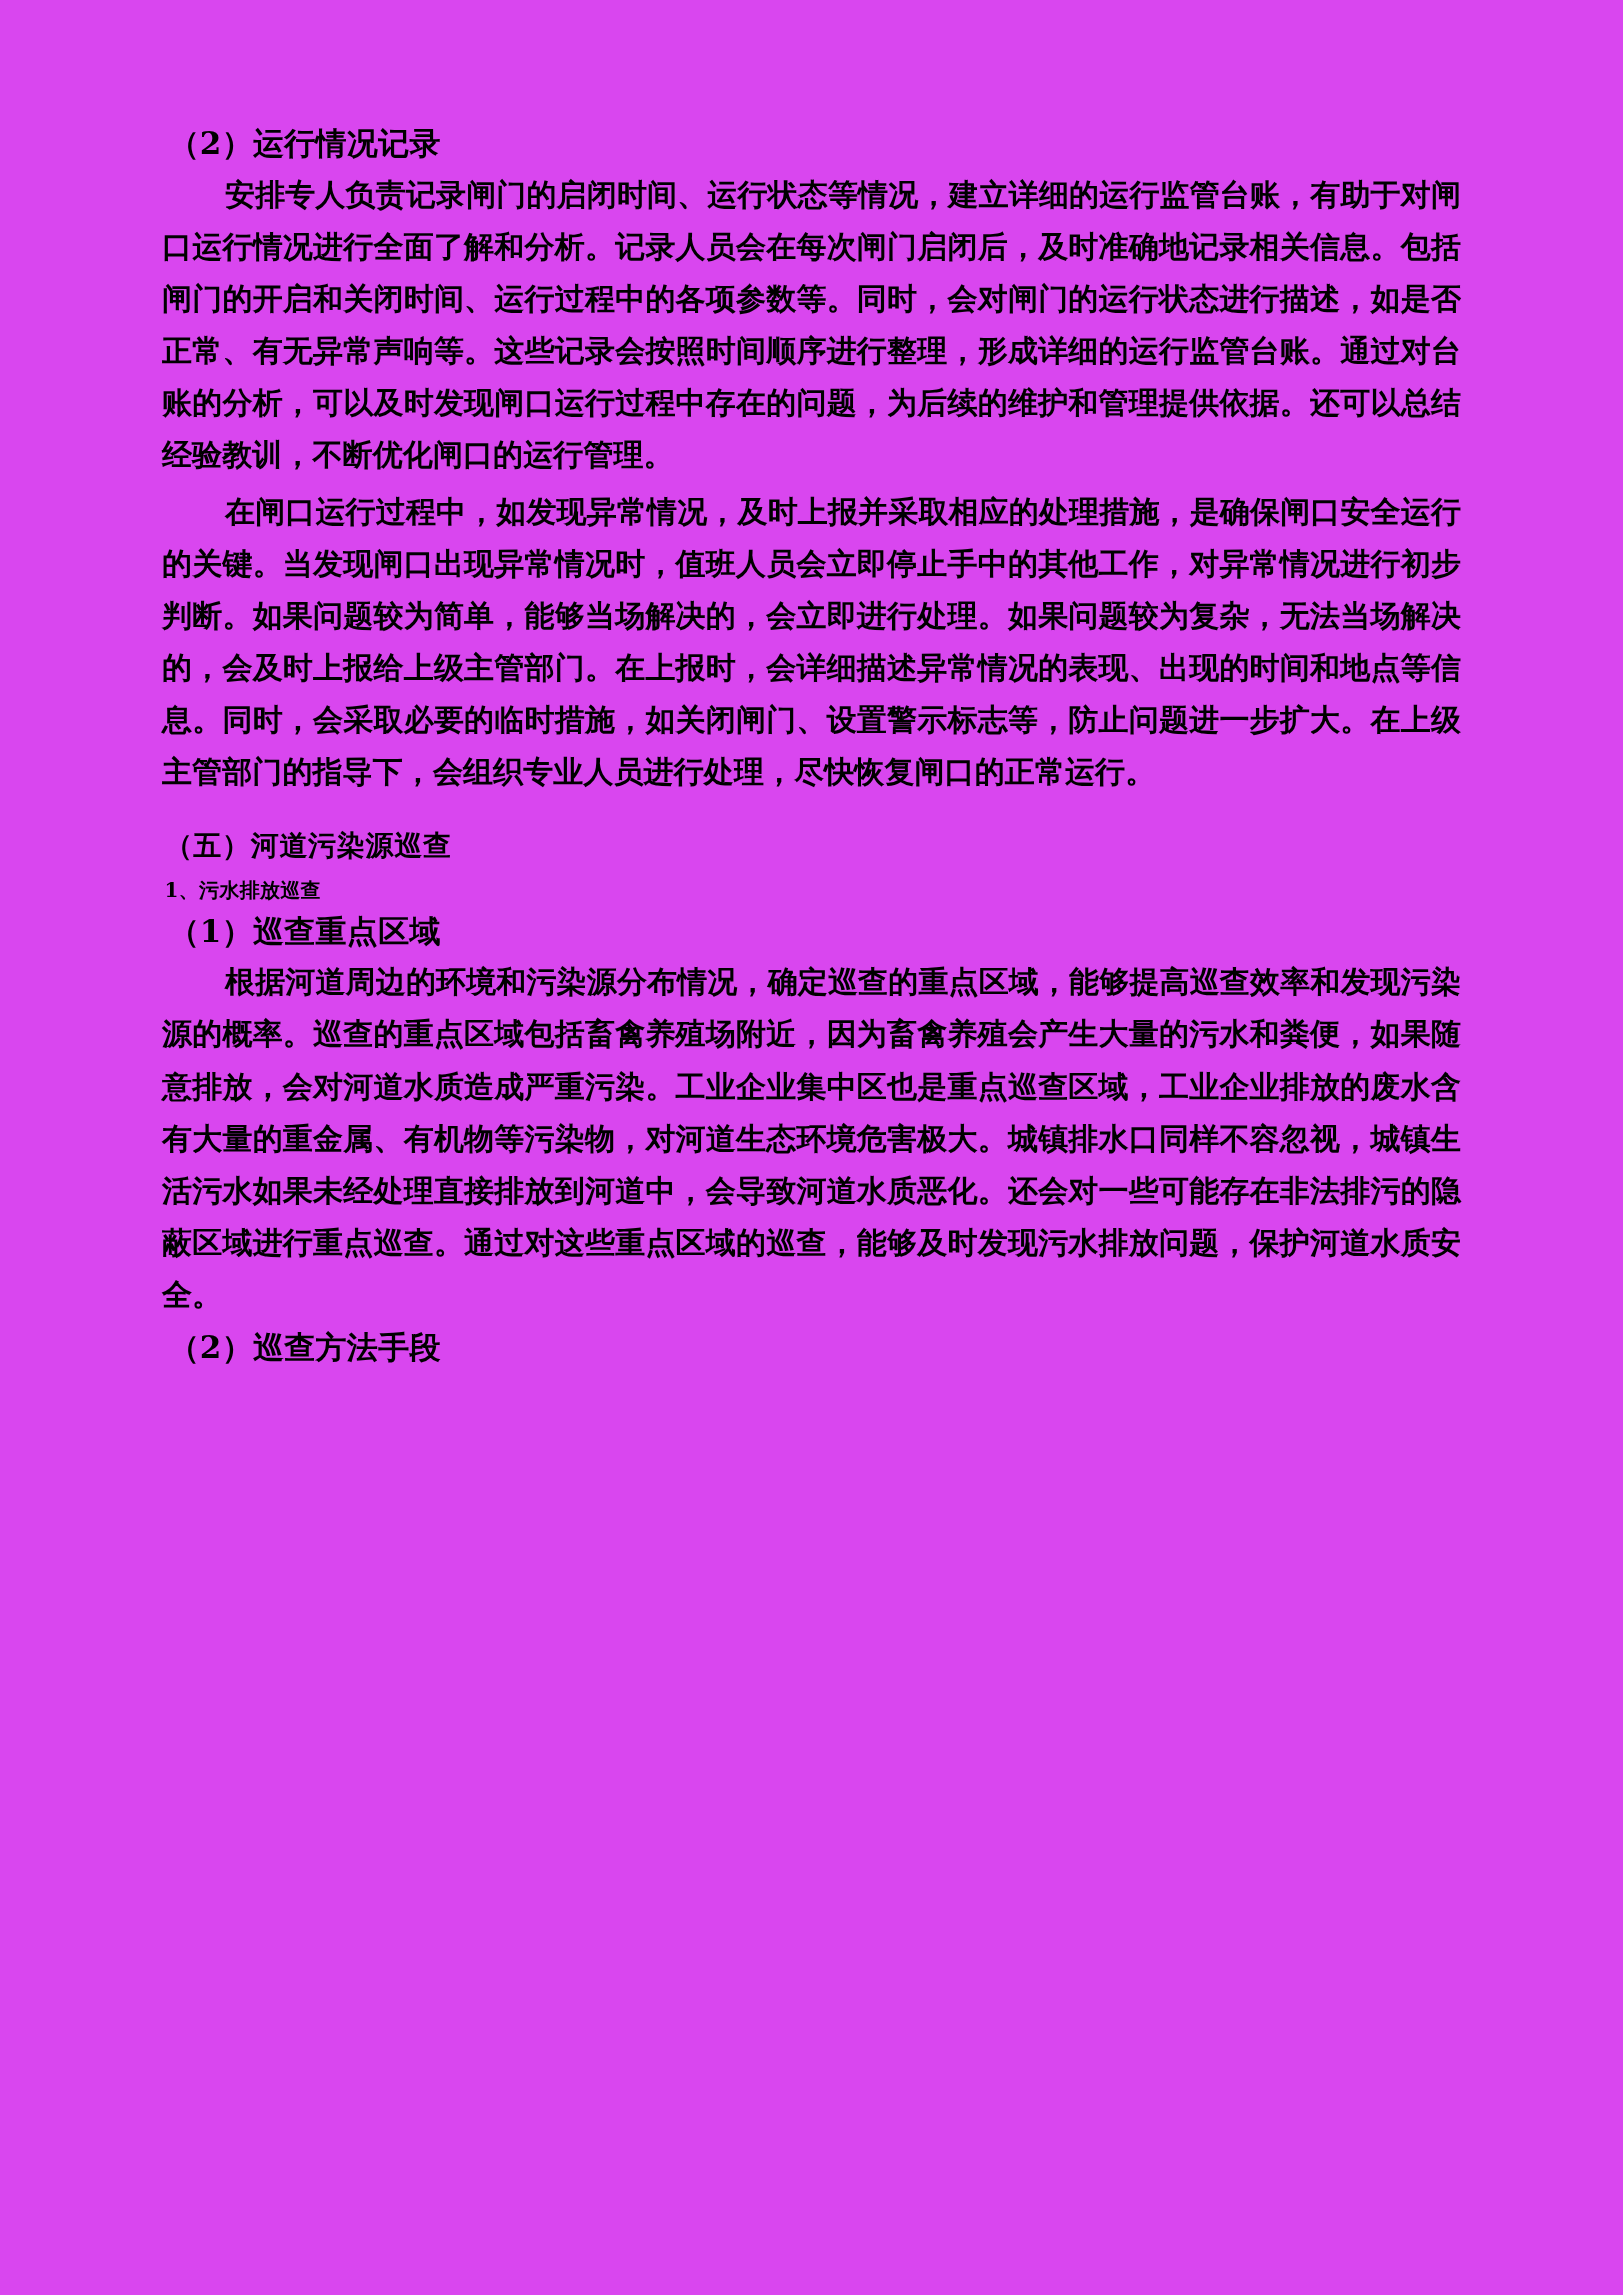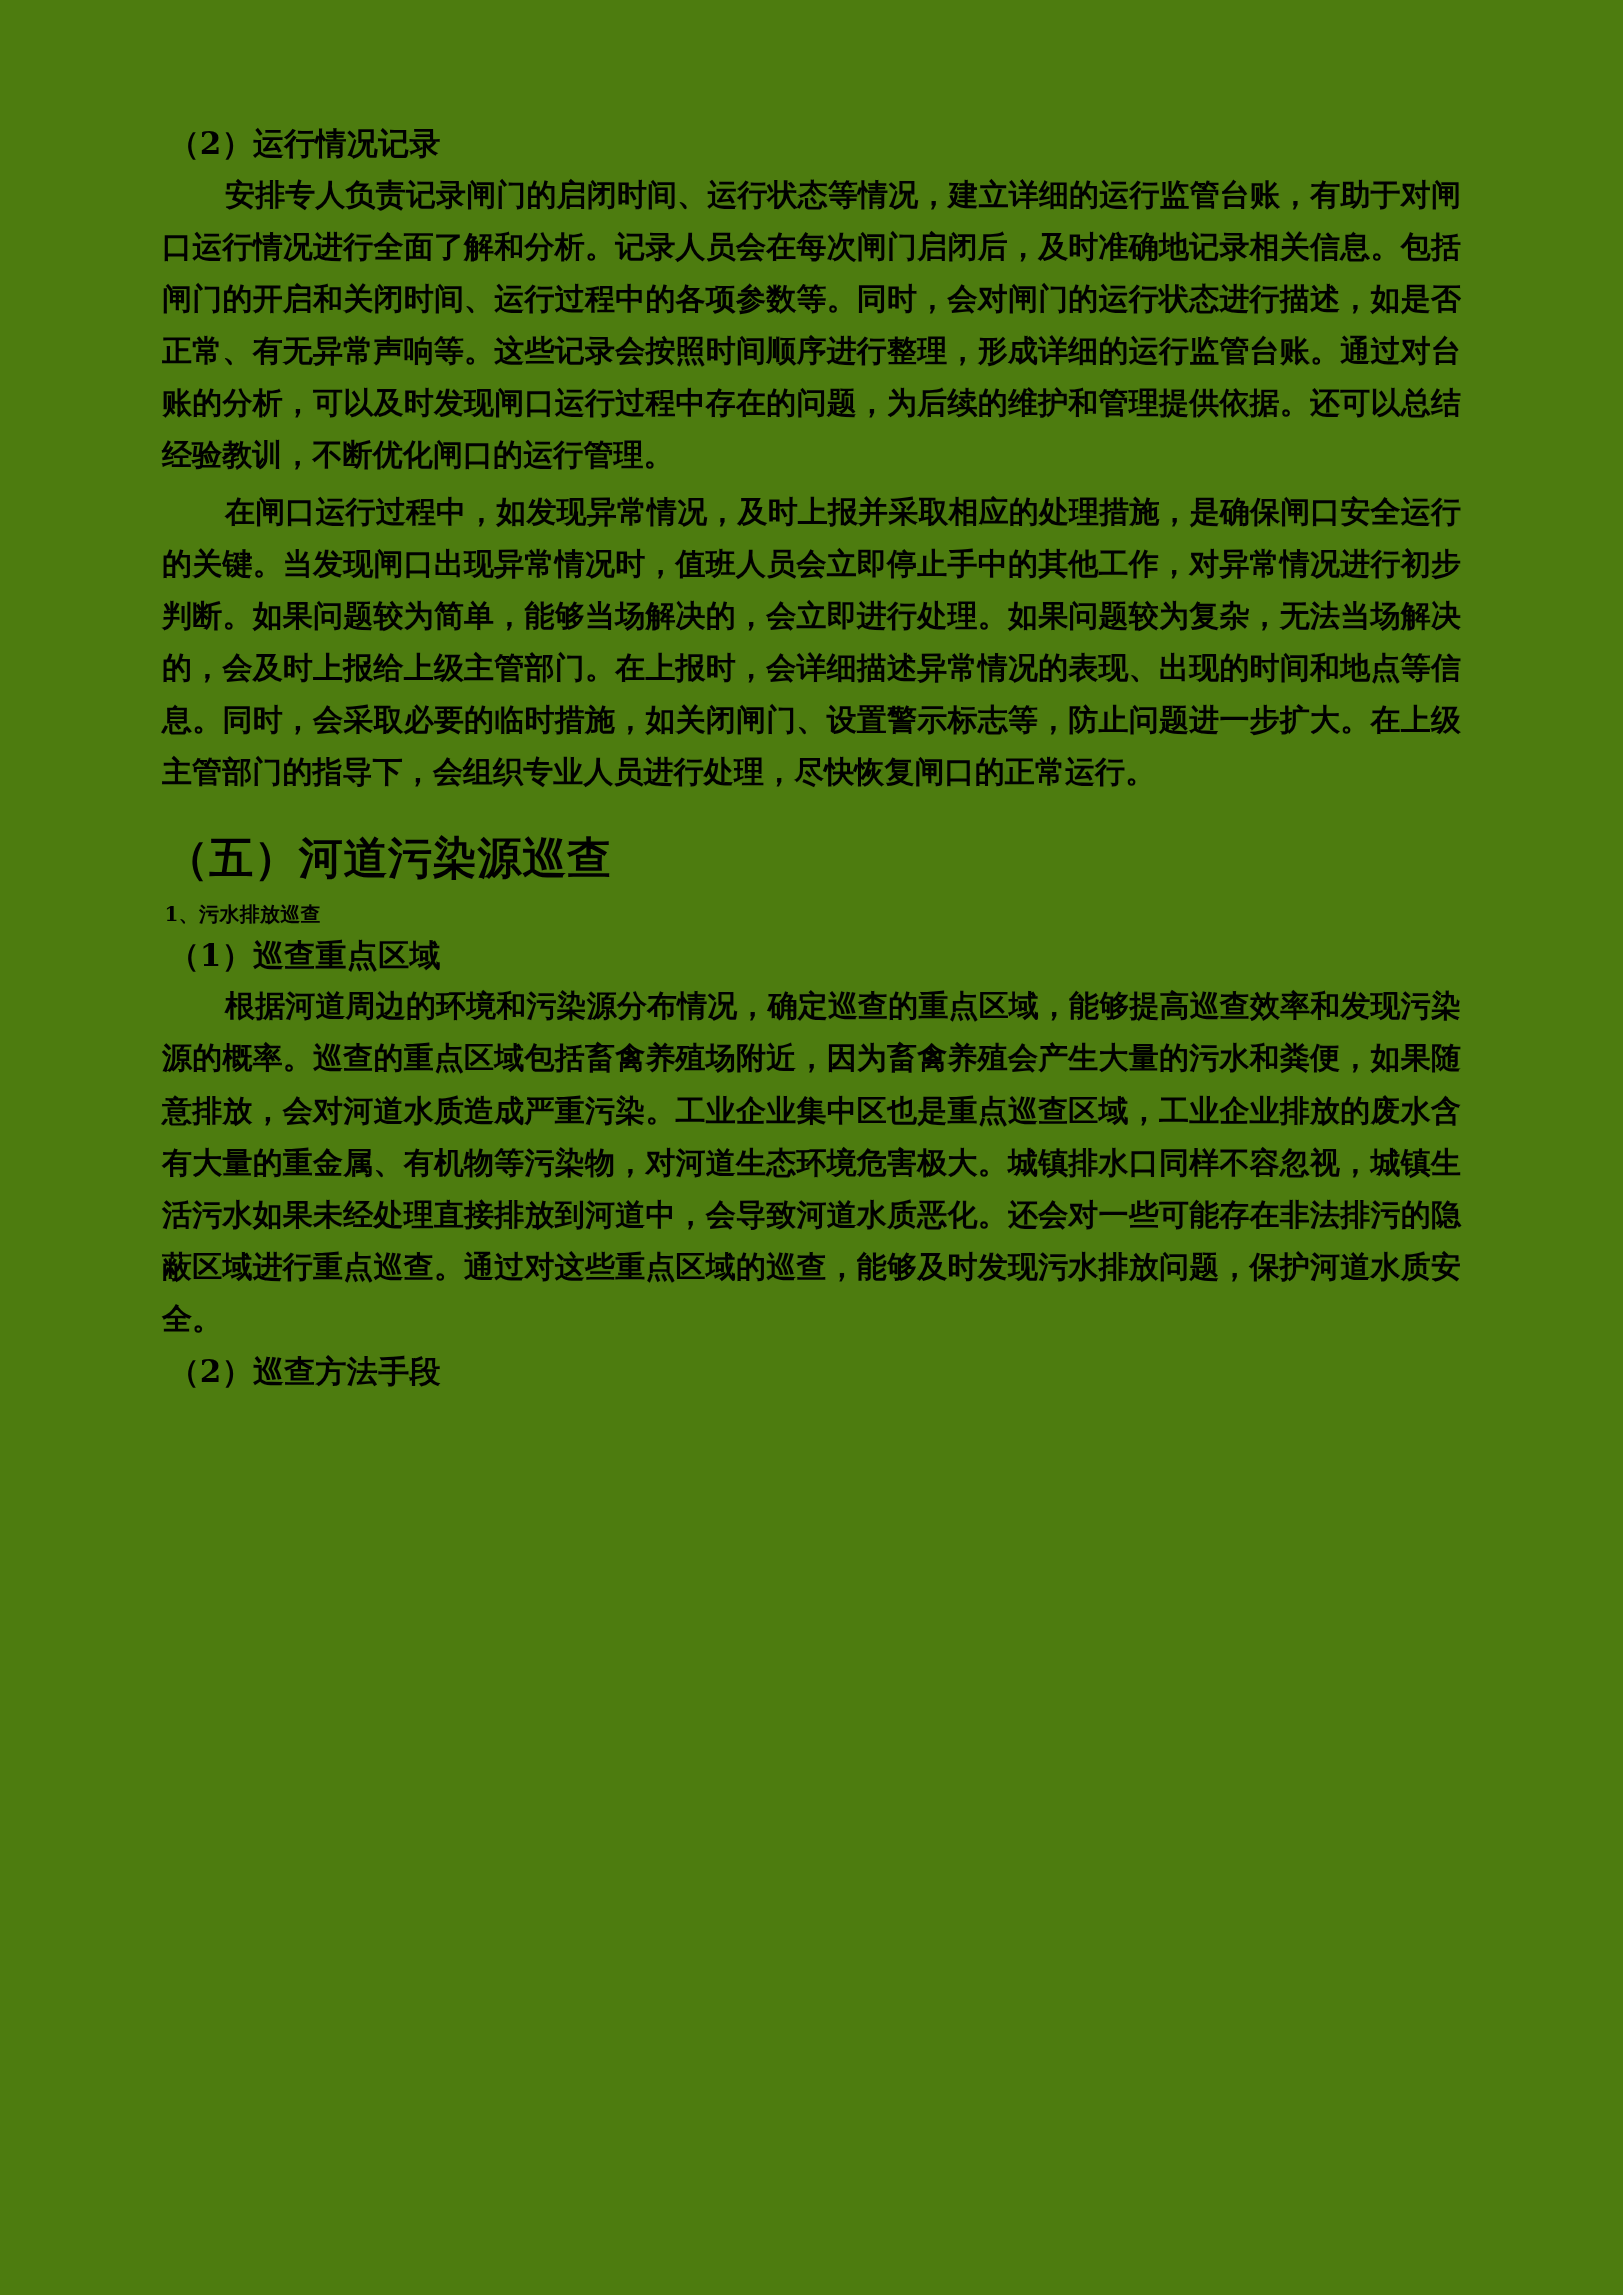--- a/index.html
+++ b/index.html
@@ -6,42 +6,42 @@
     margin: 0;
     padding: 0;
     background: #ffffff;
   }
   body {
     font-family: "DejaVu Serif", "Liberation Serif", serif;
   }
   .page {
     width: 1623px;
     height: 2295px;
-    background: #4d7c0f;
+    background: #d946ef;
     position: relative;
     box-sizing: border-box;
     padding: 121px 162px 105px 162px;
   }
   .doc {
     width: 100%;
   }
   
   .h-sub {
     font-size: 31px;
     font-weight: bold;
     line-height: 1.45;
     margin: 0 0 2.6px 0;
     letter-spacing: 0.3px;
   }
   .h-sub.indent1 {
     text-indent: 0;
     padding-left: 6.5px;
   }
   .h-section {
-    font-size: 44px;
+    font-size: 28px;
     font-weight: bold;
     line-height: 1.5;
     margin: 26px 0 9.2px 0;
     padding-left: 2.6px;
     letter-spacing: 0.7px;
   }
   .h-num {
     font-size: 20px;
     font-weight: bold;
     line-height: 1.45;

